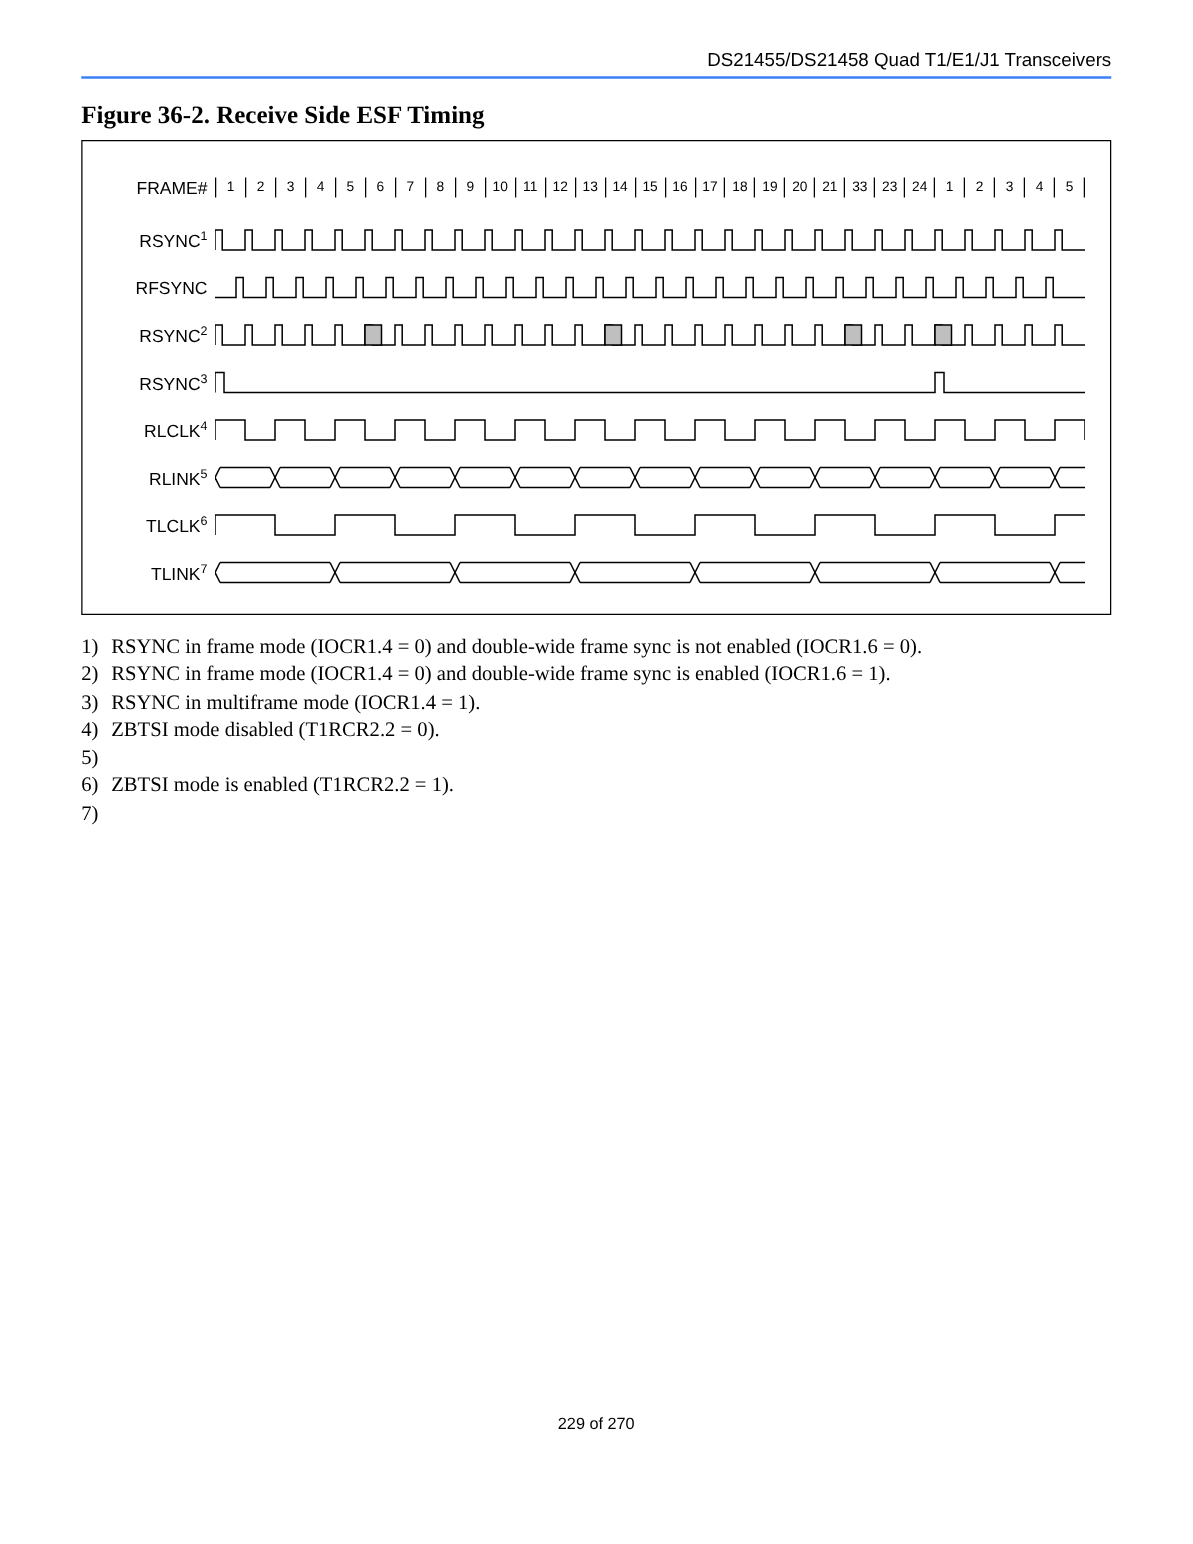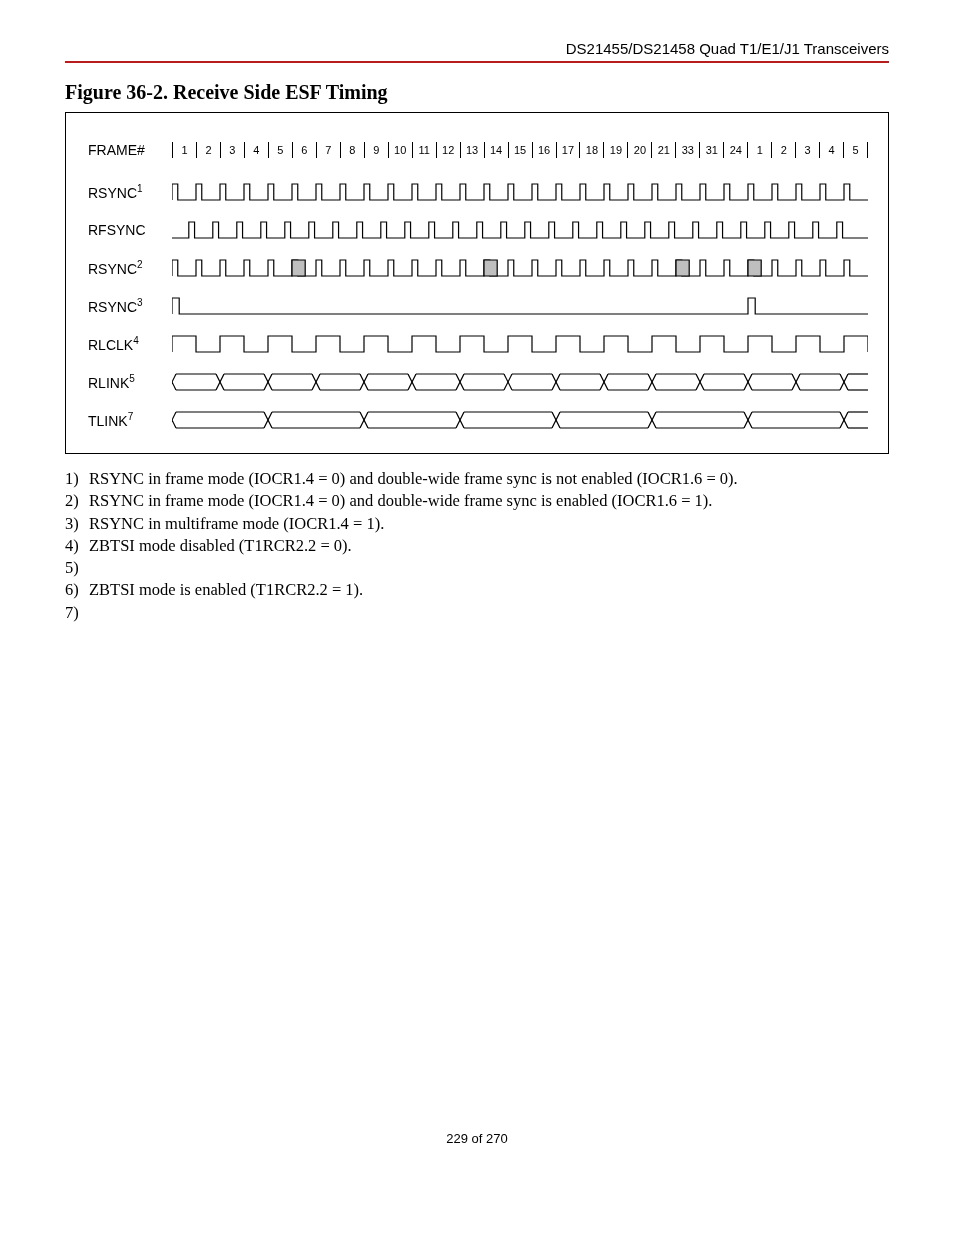--- a/index.html
+++ b/index.html
@@ -10,21 +10,21 @@
     color: #000;
     width: 954px;
   }
   .page {
     padding: 40px 65px 0 65px;
   }
   .running-head {
     font-family: Arial, Helvetica, sans-serif;
     font-size: 15px;
     text-align: right;
-    border-bottom: 2px solid #b91c1c;
+    border-bottom: 2px solid #3b82f6;
     padding-bottom: 4px;
     margin-bottom: 18px;
   }
   .fig-title {
     font-family: Liberation Serif, serif;
     font-weight: bold;
     font-size: 20px;
     margin-bottom: 8px;
   }
   .fig-box {
@@ -35,21 +35,21 @@
   .sig-row {
     display: flex;
     align-items: center;
     margin-bottom: 12px;
     height: 26px;
   }
   .sig-label {
     font-family: Arial, Helvetica, sans-serif;
     font-size: 14px;
     width: 78px;
-    text-align: left;
+    text-align: right;
     padding-right: 6px;
     flex-shrink: 0;
   }
   .sig-label sup { font-size: 10px; }
   .sig-wave {
     flex: 1;
   }
   .sig-wave svg {
     width: 100%;
     height: 24px;
@@ -127,21 +127,21 @@
           <span>13</span>
           <span>14</span>
           <span>15</span>
           <span>16</span>
           <span>17</span>
           <span>18</span>
           <span>19</span>
           <span>20</span>
           <span>21</span>
           <span>33</span>
-          <span>31</span>
+          <span>23</span>
           <span>24</span>
           <span>1</span>
           <span>2</span>
           <span>3</span>
           <span>4</span>
           <span>5</span>
         </div>
     </div>
 
     <div class="sig-row">
@@ -254,20 +254,28 @@
             <path d="M628 4 L668 4" stroke="#000" stroke-width="1.2" fill="none"></path>
             <path d="M628 20 L668 20" stroke="#000" stroke-width="1.2" fill="none"></path>
             <path d="M668 4 L676 20" stroke="#000" stroke-width="1.2" fill="none"></path>
             <path d="M668 20 L676 4" stroke="#000" stroke-width="1.2" fill="none"></path>
             <path d="M676 4 L696 4" stroke="#000" stroke-width="1.2" fill="none"></path>
             <path d="M676 20 L696 20" stroke="#000" stroke-width="1.2" fill="none"></path>
           </svg>
       </div>
     </div>
 
+    <div class="sig-row">
+      <div class="sig-label"><span>TLCLK</span><sup>6</sup></div>
+      <div class="sig-wave">
+        <svg viewBox="0 0 696 24" preserveAspectRatio="none" id="wave-tlclk">
+            <path d="M0 20 L0 20 L0 4 L48 4 L48 20 L96 20 L96 4 L144 4 L144 20 L192 20 L192 4 L240 4 L240 20 L288 20 L288 4 L336 4 L336 20 L384 20 L384 4 L432 4 L432 20 L480 20 L480 4 L528 4 L528 20 L576 20 L576 4 L624 4 L624 20 L672 20 L672 4 L720 4 L720 20 L696 20" stroke="#000" stroke-width="1.2" fill="none"></path>
+          </svg>
+      </div>
+    </div>
 
     <div class="sig-row" style="margin-bottom:0;">
       <div class="sig-label"><span>TLINK</span><sup>7</sup></div>
       <div class="sig-wave">
         <svg viewBox="0 0 696 24" preserveAspectRatio="none" id="wave-tlink">
             <path d="M-4 4 L4 20" stroke="#000" stroke-width="1.2" fill="none"></path>
             <path d="M-4 20 L4 4" stroke="#000" stroke-width="1.2" fill="none"></path>
             <path d="M4 4 L92 4" stroke="#000" stroke-width="1.2" fill="none"></path>
             <path d="M4 20 L92 20" stroke="#000" stroke-width="1.2" fill="none"></path>
             <path d="M92 4 L100 20" stroke="#000" stroke-width="1.2" fill="none"></path>

